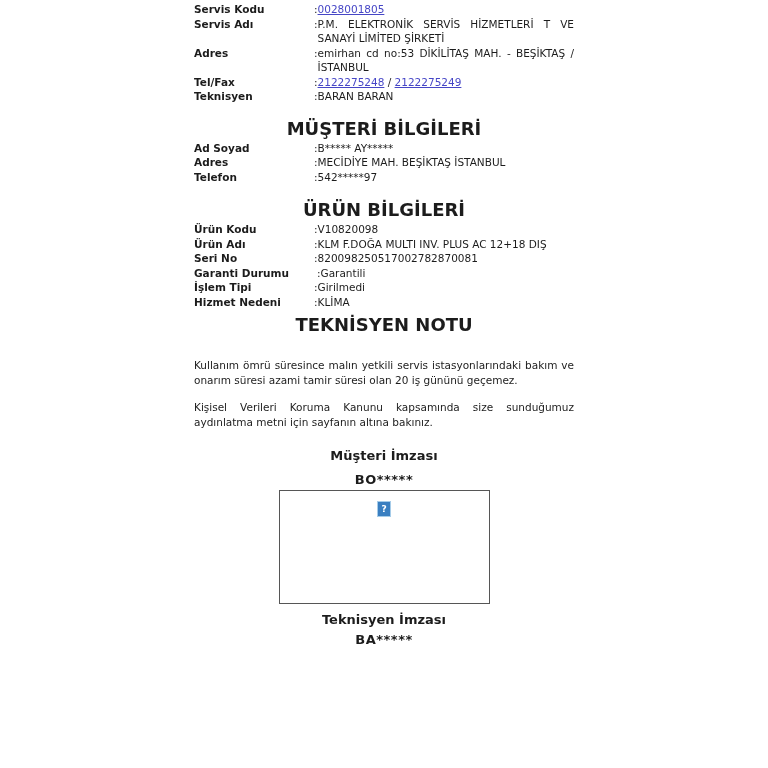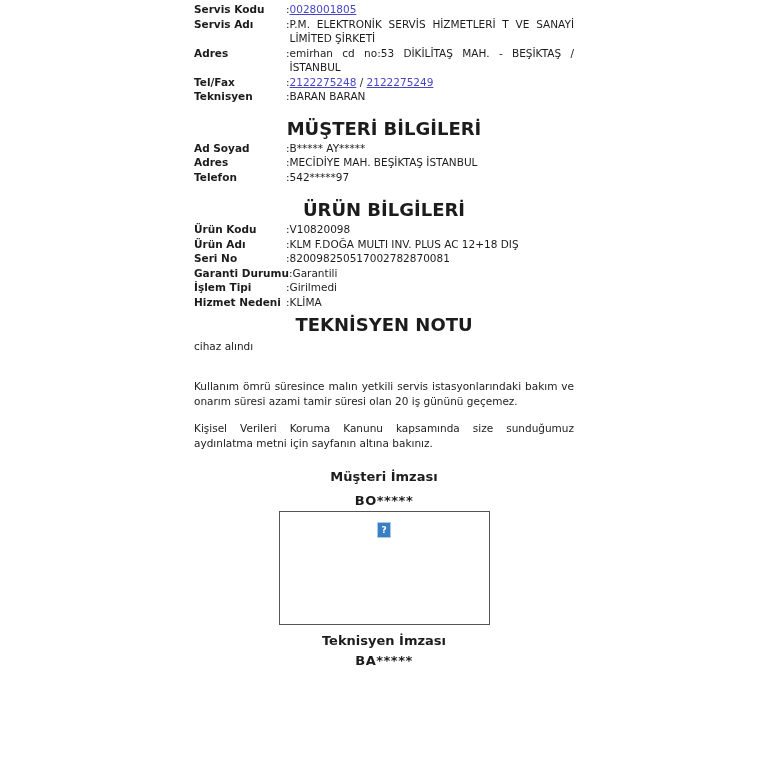--- a/index.html
+++ b/index.html
@@ -6,21 +6,21 @@
   html, body { margin: 0; padding: 0; }
   body {
     width: 768px; height: 768px; overflow: hidden;
     background: #ffffff;
     font-family: "DejaVu Sans", "Liberation Sans", sans-serif;
     color: #1c1c1c;
   }
   .doc { width: 380px; margin: 0 auto; padding-top: 2px; font-size: 10.5px; line-height: 14.5px; }
 
   
-  .info-row { display: flex; }
+  .info-row { display: flex; gap: 28px; }
   .info-row .label { flex: 0 0 92px; font-weight: bold; white-space: nowrap; }
   .info-row .value { flex: 1; display: flex; }
   .info-row .colon { flex: 0 0 auto; }
   .info-row .val-text { flex: 1; text-align: justify; }
   a.link { color: #4646c6; }
   .sep { white-space: pre; }
 
   
   .section-title {
     font-size: 18px; line-height: 17px; font-weight: bold;
@@ -166,21 +166,20 @@
       <span class="label">Hizmet Nedeni</span>
       <span class="value">
           <span class="colon">:</span>
           <span class="val-text">KLİMA</span>
         </span>
     </div>
   </section>
 
   <h2 class="section-title" id="technote-title">TEKNİSYEN NOTU</h2>
 
-  <p class="para" id="note-line">cihaz alındı</p>
   <p class="para" id="para-repair">Kullanım ömrü süresince malın yetkili servis istasyonlarındaki bakım ve onarım süresi azami tamir süresi olan 20 iş gününü geçemez.</p>
   <p class="para" id="para-kvkk">Kişisel Verileri Koruma Kanunu kapsamında size sunduğumuz aydınlatma metni için sayfanın altına bakınız.</p>
 
   <h3 class="sig-title" id="customer-sig-title">Müşteri İmzası</h3>
   <div class="sig-name">BO*****</div>
 
   <div class="sig-box">
     <span class="broken-img">?</span>
   </div>
 

